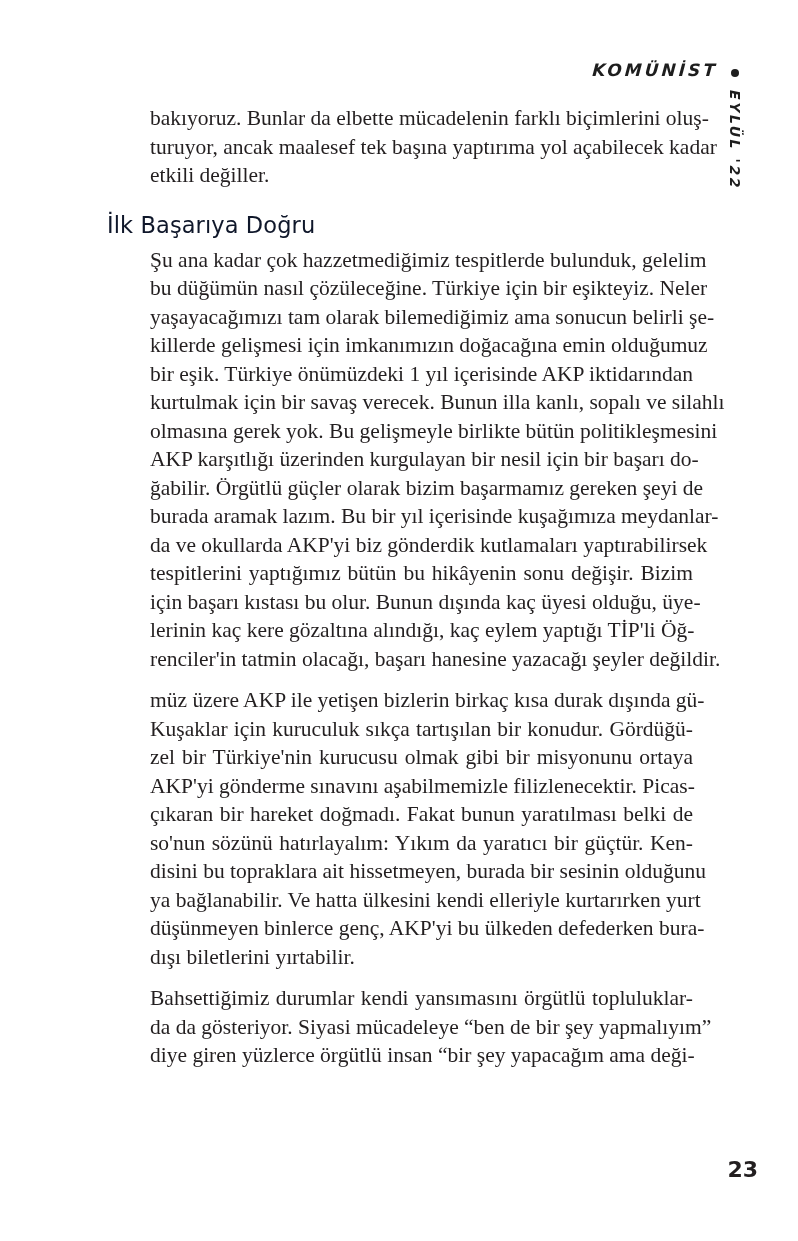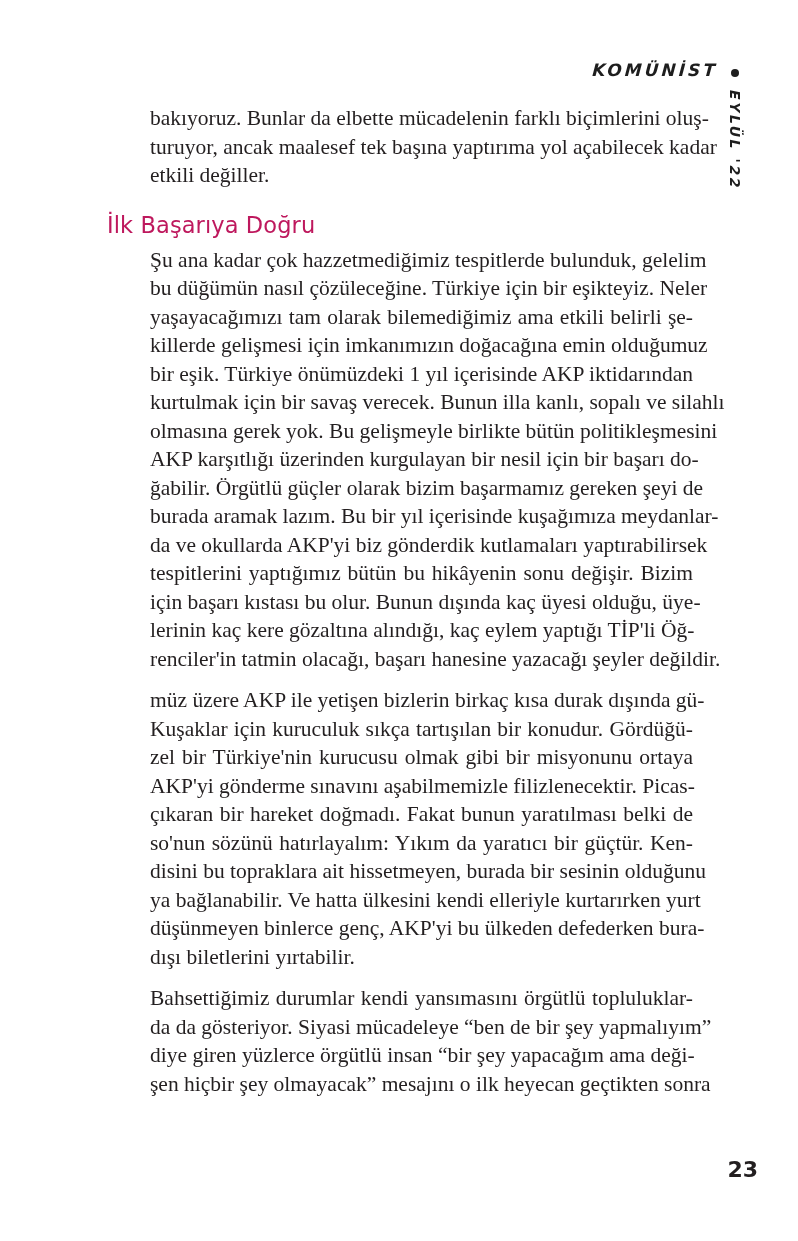--- a/index.html
+++ b/index.html
@@ -92,21 +92,21 @@
     }
     .line.last .line-inner {
       text-align-last: left;
     }
     .section-heading {
       margin: 20px 0 6px 0;
       font-family: "DejaVu Sans", sans-serif;
       font-weight: normal;
       font-size: 22.5px;
       line-height: 30px;
-      color: #be185d;
+      color: #0f172a;
       letter-spacing: 0.1px;
     }
     .page-number {
       position: absolute;
       left: 718px;
       top: 1158px;
       width: 40px;
       text-align: right;
       font-family: "DejaVu Sans", sans-serif;
       font-weight: bold;
@@ -141,21 +141,21 @@
   <h2 class="section-heading">İlk Başarıya Doğru</h2>
 
   <p class="para">
     <span class="line">
         <span class="line-inner">Şu ana kadar çok hazzetmediğimiz tespitlerde bulunduk, gelelim</span>
       </span>
     <span class="line">
         <span class="line-inner">bu düğümün nasıl çözüleceğine. Türkiye için bir eşikteyiz. Neler</span>
       </span>
     <span class="line">
-        <span class="line-inner">yaşayacağımızı tam olarak bilemediğimiz ama etkili belirli şe-</span>
+        <span class="line-inner">yaşayacağımızı tam olarak bilemediğimiz ama sonucun belirli şe-</span>
       </span>
     <span class="line">
         <span class="line-inner">killerde gelişmesi için imkanımızın doğacağına emin olduğumuz</span>
       </span>
     <span class="line">
         <span class="line-inner">bir eşik. Türkiye önümüzdeki 1 yıl içerisinde AKP iktidarından</span>
       </span>
     <span class="line">
         <span class="line-inner">kurtulmak için bir savaş verecek. Bunun illa kanlı, sopalı ve silahlı</span>
       </span>
@@ -224,19 +224,16 @@
   <p class="para">
     <span class="line">
         <span class="line-inner">Bahsettiğimiz durumlar kendi yansımasını örgütlü topluluklar-</span>
       </span>
     <span class="line">
         <span class="line-inner">da da gösteriyor. Siyasi mücadeleye “ben de bir şey yapmalıyım”</span>
       </span>
     <span class="line">
         <span class="line-inner">diye giren yüzlerce örgütlü insan “bir şey yapacağım ama deği-</span>
       </span>
-    <span class="line">
-        <span class="line-inner">şen hiçbir şey olmayacak” mesajını o ilk heyecan geçtikten sonra</span>
-      </span>
   </p>
 </div>
 
 <div class="page-number">23</div>
 
 </body></html>

